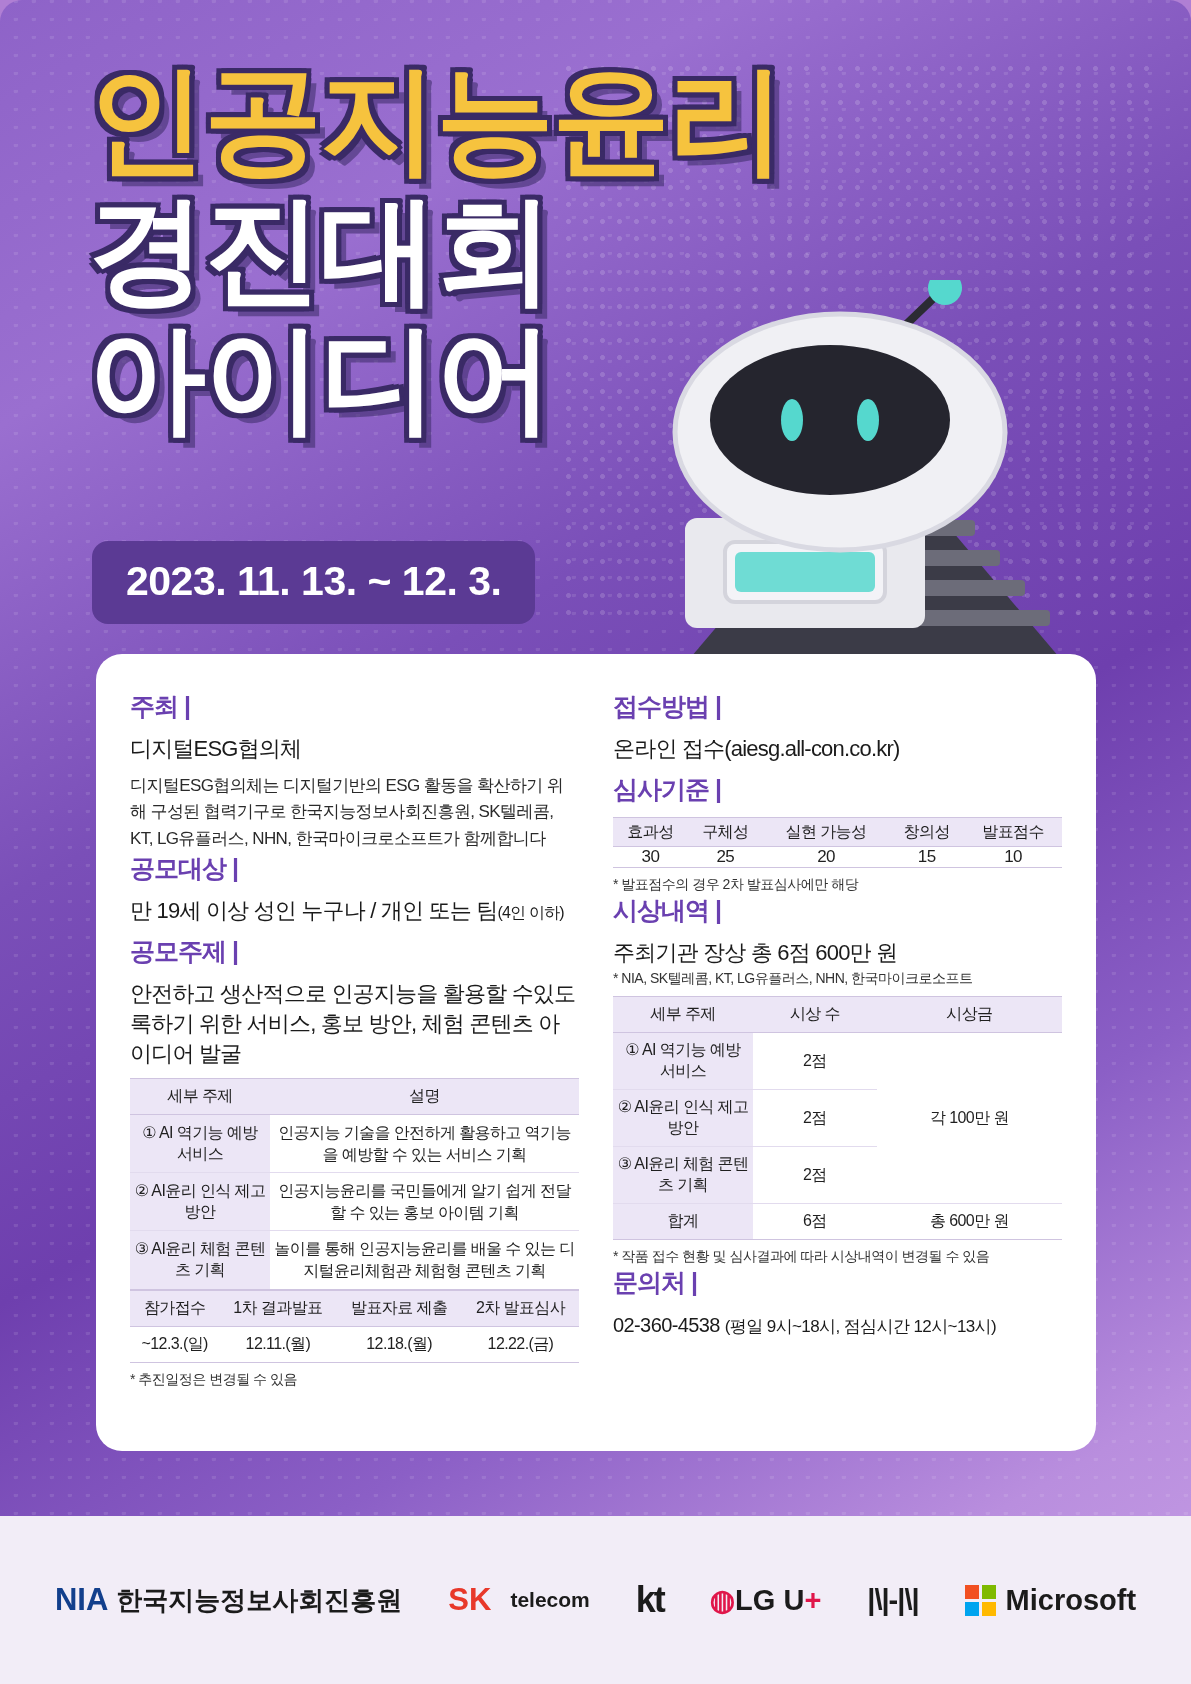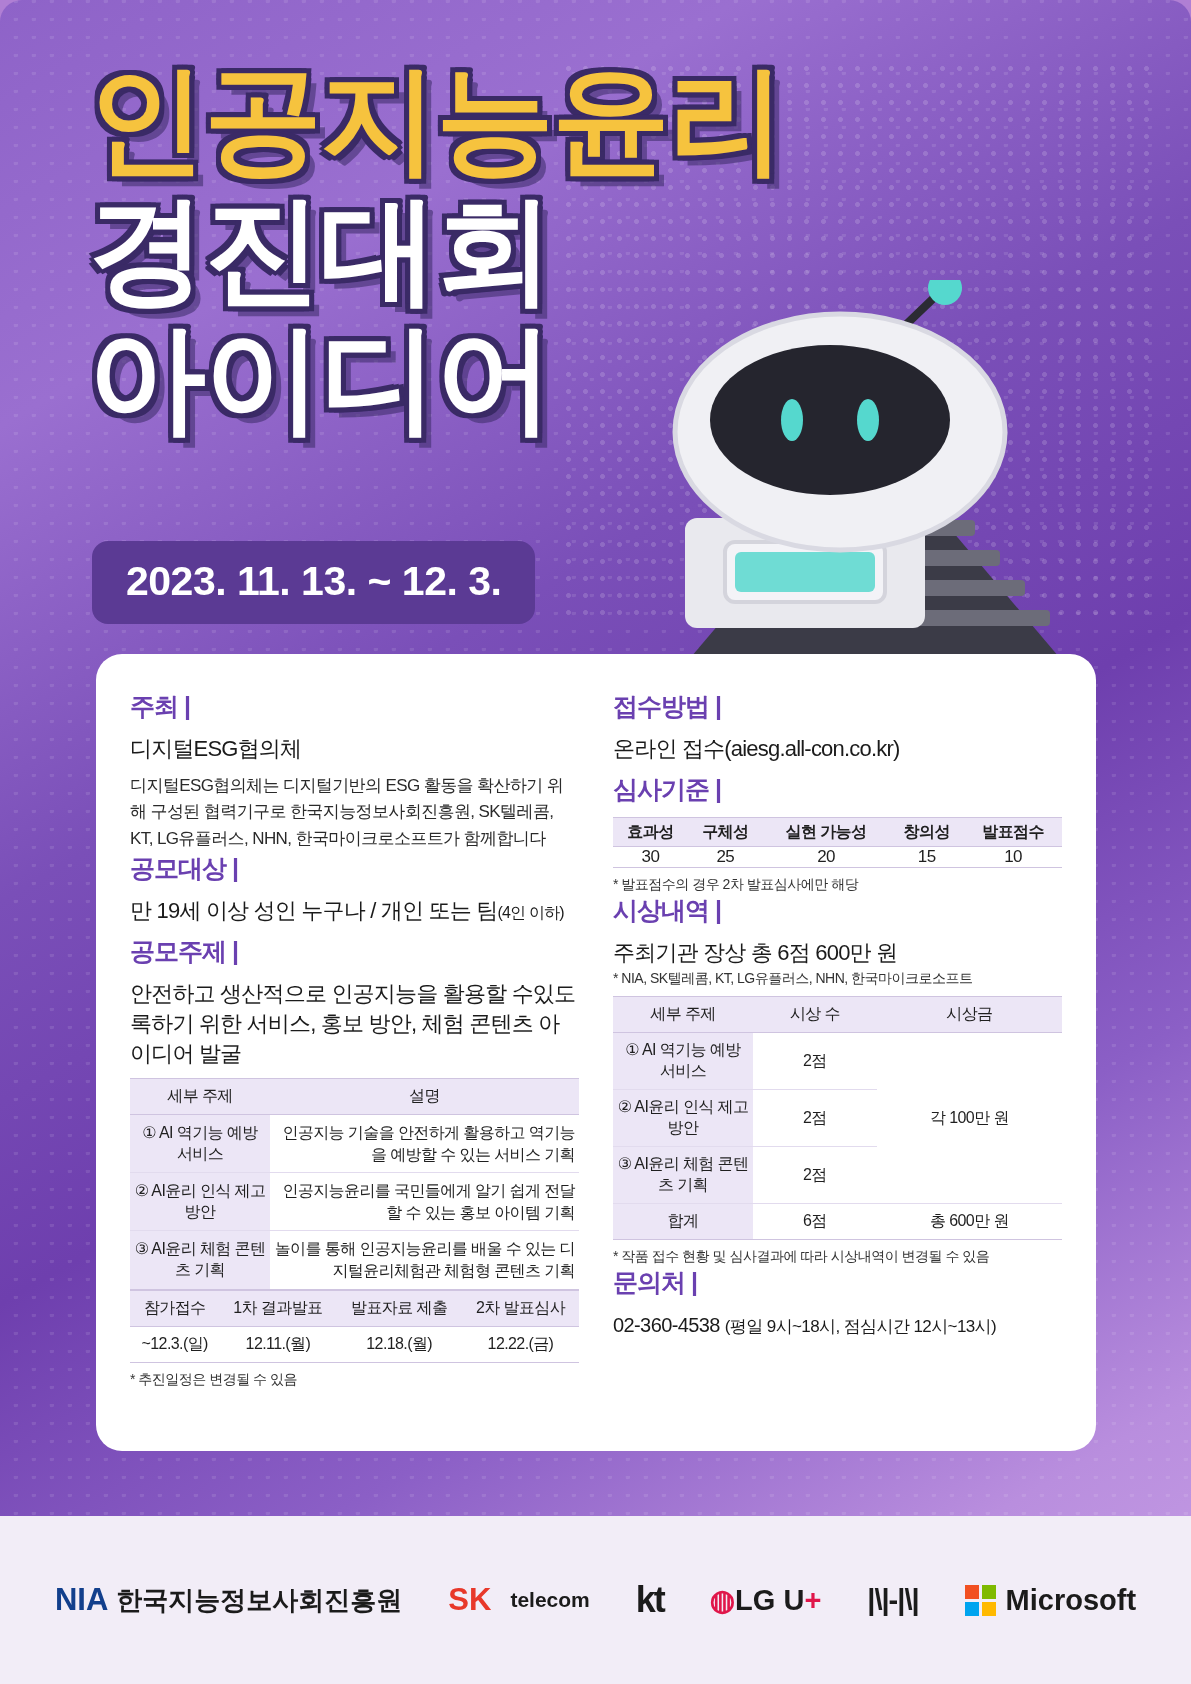--- a/index.html
+++ b/index.html
@@ -69,23 +69,23 @@
 
   table { border-collapse:collapse; width:100%; font-size:16px; color:#1f1f1f; letter-spacing:-0.6px; }
   table.lined { border-top:1.5px solid #cfc4e0; border-bottom:1.5px solid #cfc4e0; }
   table th {
     background:#ece6f6; font-weight:normal; padding:7px 4px; text-align:center;
     border-bottom:1px solid #cfc4e0;
   }
   table td { padding:7px 4px; text-align:center; vertical-align:middle; }
   tr.rowline td { border-bottom:1px solid #e2dbee; }
   .lefthdr { background:#ece6f6; text-align:center; width:140px; }
-  .judge th { padding:5px 2px; font-size:16px; line-height:1.15;font-weight:bold; }
+  .judge th { padding:5px 2px; font-size:16px; line-height:1.15; }
   .judge td { font-size:17px; padding:0 2px; }
-  .desc { text-align:right; line-height:1.35;margin-left:44px; }
+  .desc { text-align:center; line-height:1.35;margin-left:44px; }
   .contact { font-size:20px; color:#1b1b1b; line-height:1.5; letter-spacing:-0.6px; }
   .contact .sm { font-size:17px; }
 
   
   .footer {
     position:absolute; left:0; bottom:0; width:1191px; height:168px;
     background:#f2edf7; display:flex; align-items:center; justify-content:center; gap:46px;
   }
   .logo { display:flex; align-items:center; font-weight:bold; }
   .nia { color:#123f8c; font-size:31px; }

